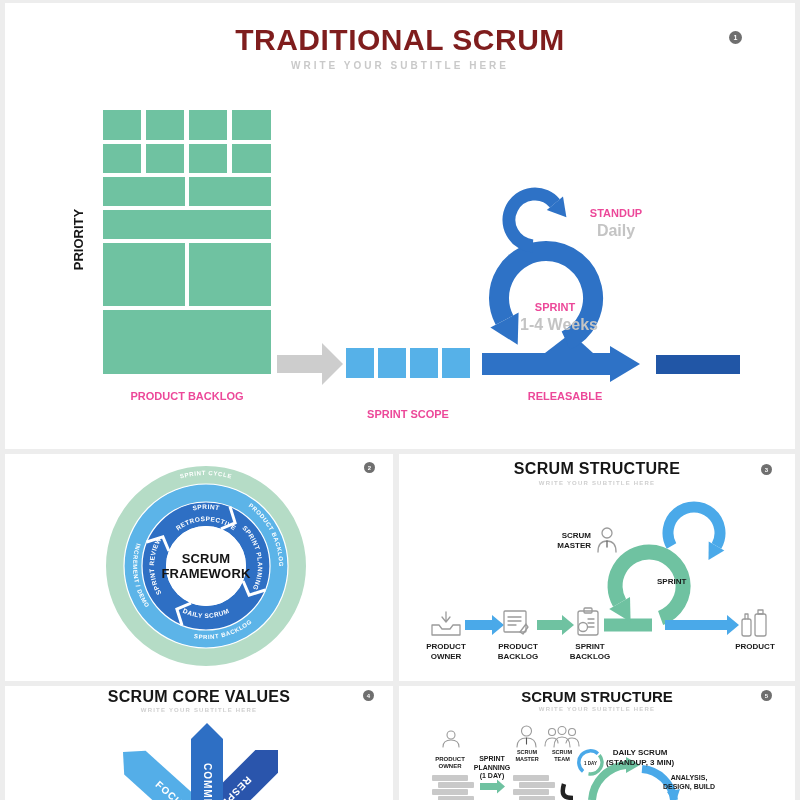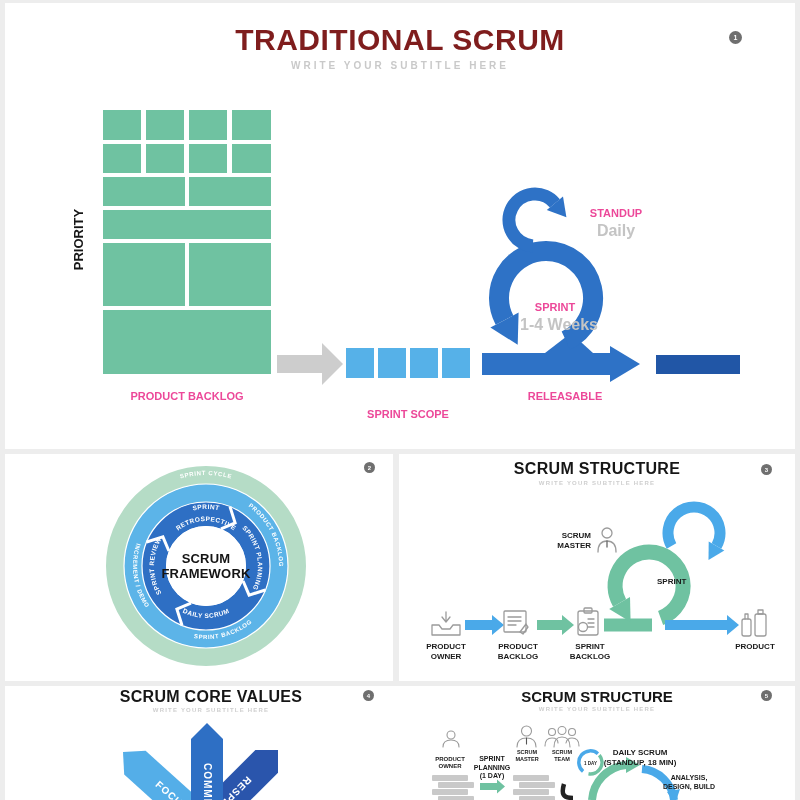--- a/index.html
+++ b/index.html
@@ -2,21 +2,21 @@
 <html><head>
 <meta charset="utf-8">
 <style>
   html,body{margin:0;padding:0;}
   .canvas{position:relative;width:800px;height:800px;background:#ededed;overflow:hidden;
           font-family:"Liberation Sans",sans-serif;}
   .slide{position:absolute;background:#fff;}
   .slide1{left:5px;top:3px;width:790px;height:446px;}
   .slide2{left:5px;top:454px;width:388px;height:227px;}
   .slide3{left:399px;top:454px;width:396px;height:227px;}
-  .slide4{left:5px;top:686px;width:388px;height:114px;overflow:hidden;padding-left:24px;}
+  .slide4{left:5px;top:686px;width:388px;height:114px;overflow:hidden;}
   .slide5{left:399px;top:686px;width:396px;height:114px;overflow:hidden;}
   .abs{position:absolute;}
   svg{position:absolute;left:0;top:0;display:block;}
   .badge{position:absolute;border-radius:50%;background:#6f6f6f;color:#fff;
          display:flex;align-items:center;justify-content:center;font-weight:bold;}
   .ttl-main{font-size:30px;font-weight:800;letter-spacing:0.5px;color:#7f1d1d;text-align:center;width:100%;}
   .sub-main{font-size:10px;letter-spacing:3px;color:#c9c9c9;text-align:center;width:100%;font-weight:bold;}
   .ttl-sec{font-size:16px;font-weight:800;letter-spacing:0.3px;color:#161616;text-align:center;width:100%;}
   .ttl-sec5{font-size:15px;font-weight:800;color:#161616;text-align:center;width:100%;}
   .sub-sec{font-size:6px;letter-spacing:1.2px;color:#cfcfcf;text-align:center;width:100%;font-weight:bold;}
@@ -288,21 +288,21 @@
     <div class="abs lbl55" style="left:103px;top:63px;width:50px;">
       <div>SCRUM</div>
       <div>MASTER</div>
     </div>
     <div class="abs lbl55" style="left:138px;top:63px;width:50px;">
       <div>SCRUM</div>
       <div>TEAM</div>
     </div>
     <div class="abs lbl8" style="left:196px;top:62px;width:90px;">
       <div>DAILY SCRUM</div>
-      <div>(STANDUP, 18 MIN)</div>
+      <div>(STANDUP, 3 MIN)</div>
     </div>
     <div class="abs lbl7" style="left:260px;top:88px;width:60px;">
       <div>ANALYSIS,</div>
       <div>DESIGN, BUILD</div>
     </div>
   </div>
 
 </div>
 
 </body></html>

